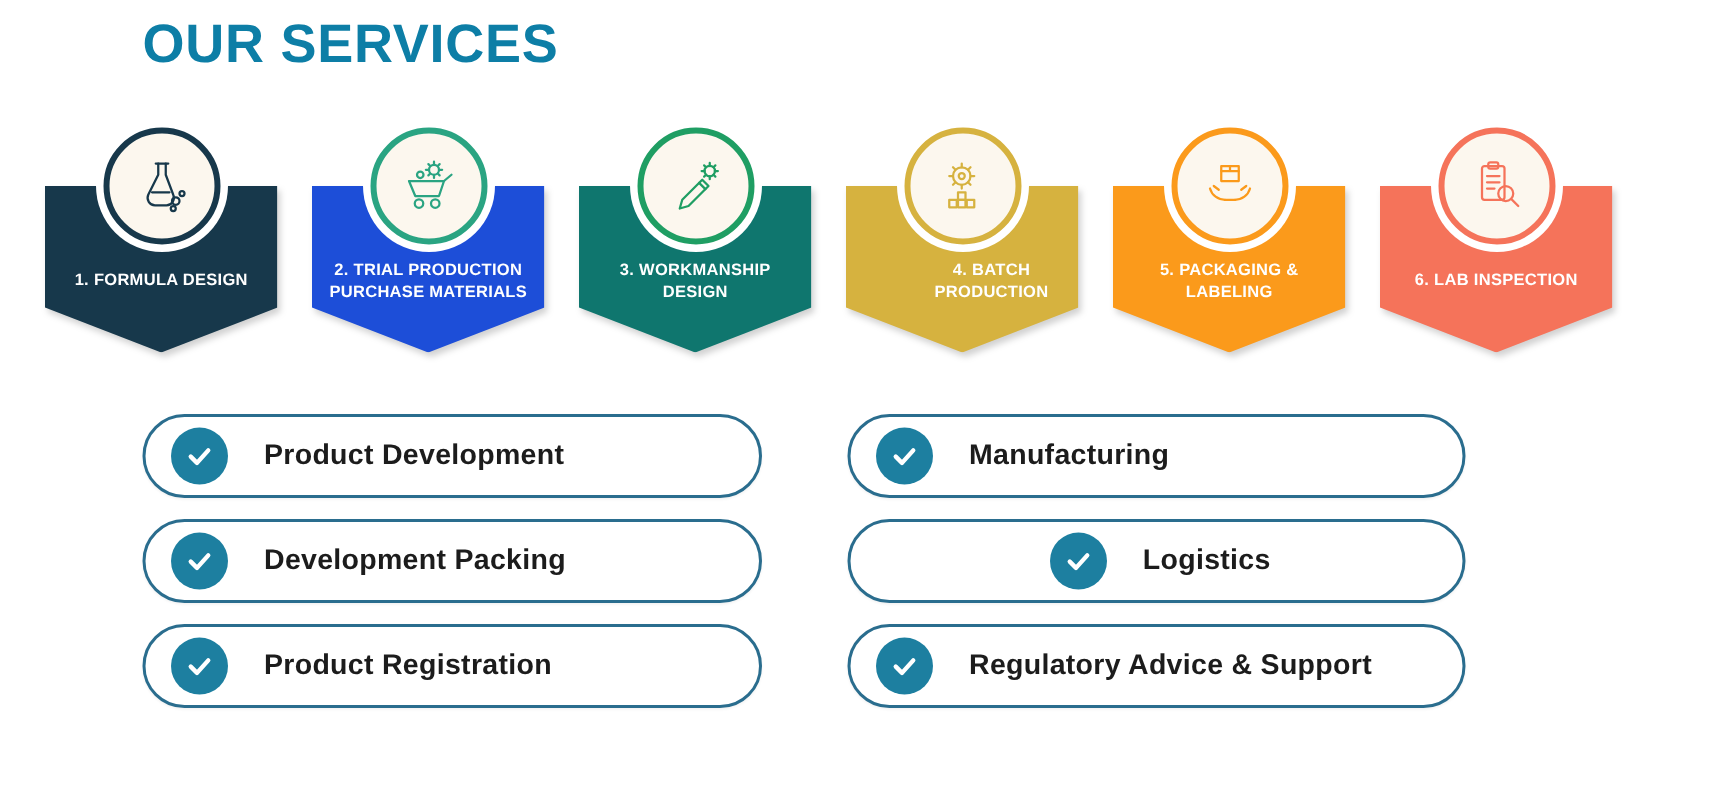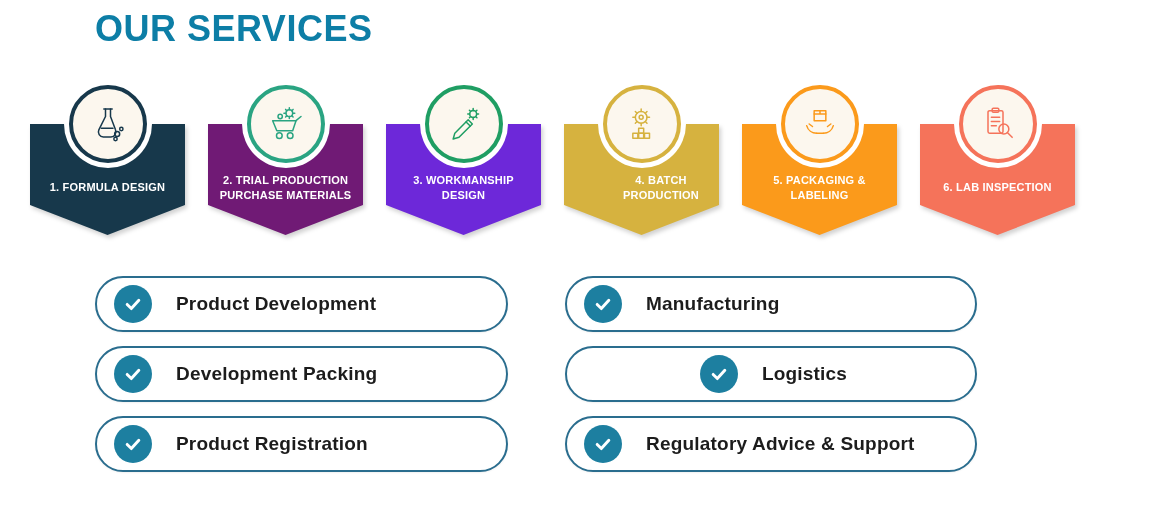--- a/index.html
+++ b/index.html
@@ -87,37 +87,37 @@
         <circle cx="28" cy="11" r="4"></circle>
         <path d="M28 4.5V7M28 15v2.5M21.5 11H24M32 11h2.5M23.5 6.5L25 8M31 14l1.5 1.5M32.5 6.5L31 8M25 14l-1.5 1.5"></path>
         <circle cx="17" cy="15" r="2.6"></circle>
         <path d="M8 20h28l-4 12H13z"></path>
         <circle cx="16" cy="38" r="3.4"></circle>
           <circle cx="29" cy="38" r="3.4"></circle>
         <path d="M36 20l6-5"></path>
       </svg>
     </div>
     <div class="banner-wrap">
-      <div class="banner" style="background-color: #701a75;">
+      <div class="banner" style="background-color: #1d4ed8;">
         <span>2. TRIAL PRODUCTION PURCHASE MATERIALS</span>
       </div>
     </div>
   </div>
 
   <div class="step">
     <div class="circle" style="color: rgb(31, 158, 99); background-color: rgb(252, 247, 238);">
       <svg width="40" height="40" viewBox="0 0 48 48" fill="none" stroke="currentColor" stroke-width="1.8" stroke-linecap="round" stroke-linejoin="round">
         <path d="M13 35L29 19l5 5L18 40l-7 2z"></path>
         <path d="M26.5 21.5l5 5"></path>
         <circle cx="35" cy="12" r="4.2"></circle>
         <path d="M35 5.5V8M35 16v2.5M28.5 12H31M39 12h2.5M30.5 7.5L32 9M38 15l1.5 1.5M39.5 7.5L38 9M32 15l-1.5 1.5"></path>
       </svg>
     </div>
     <div class="banner-wrap">
-      <div class="banner" style="background-color: #6d28d9;">
+      <div class="banner" style="background-color: #0f766e;">
         <span>3. WORKMANSHIP DESIGN</span>
       </div>
     </div>
   </div>
 
   <div class="step">
     <div class="circle" style="color: rgb(214, 178, 63); background-color: rgb(252, 247, 238);">
       <svg width="40" height="40" viewBox="0 0 48 48" fill="none" stroke="currentColor" stroke-width="1.8" stroke-linecap="round" stroke-linejoin="round">
         <circle cx="23" cy="16" r="7"></circle>
         <circle cx="23" cy="16" r="2.4"></circle>

